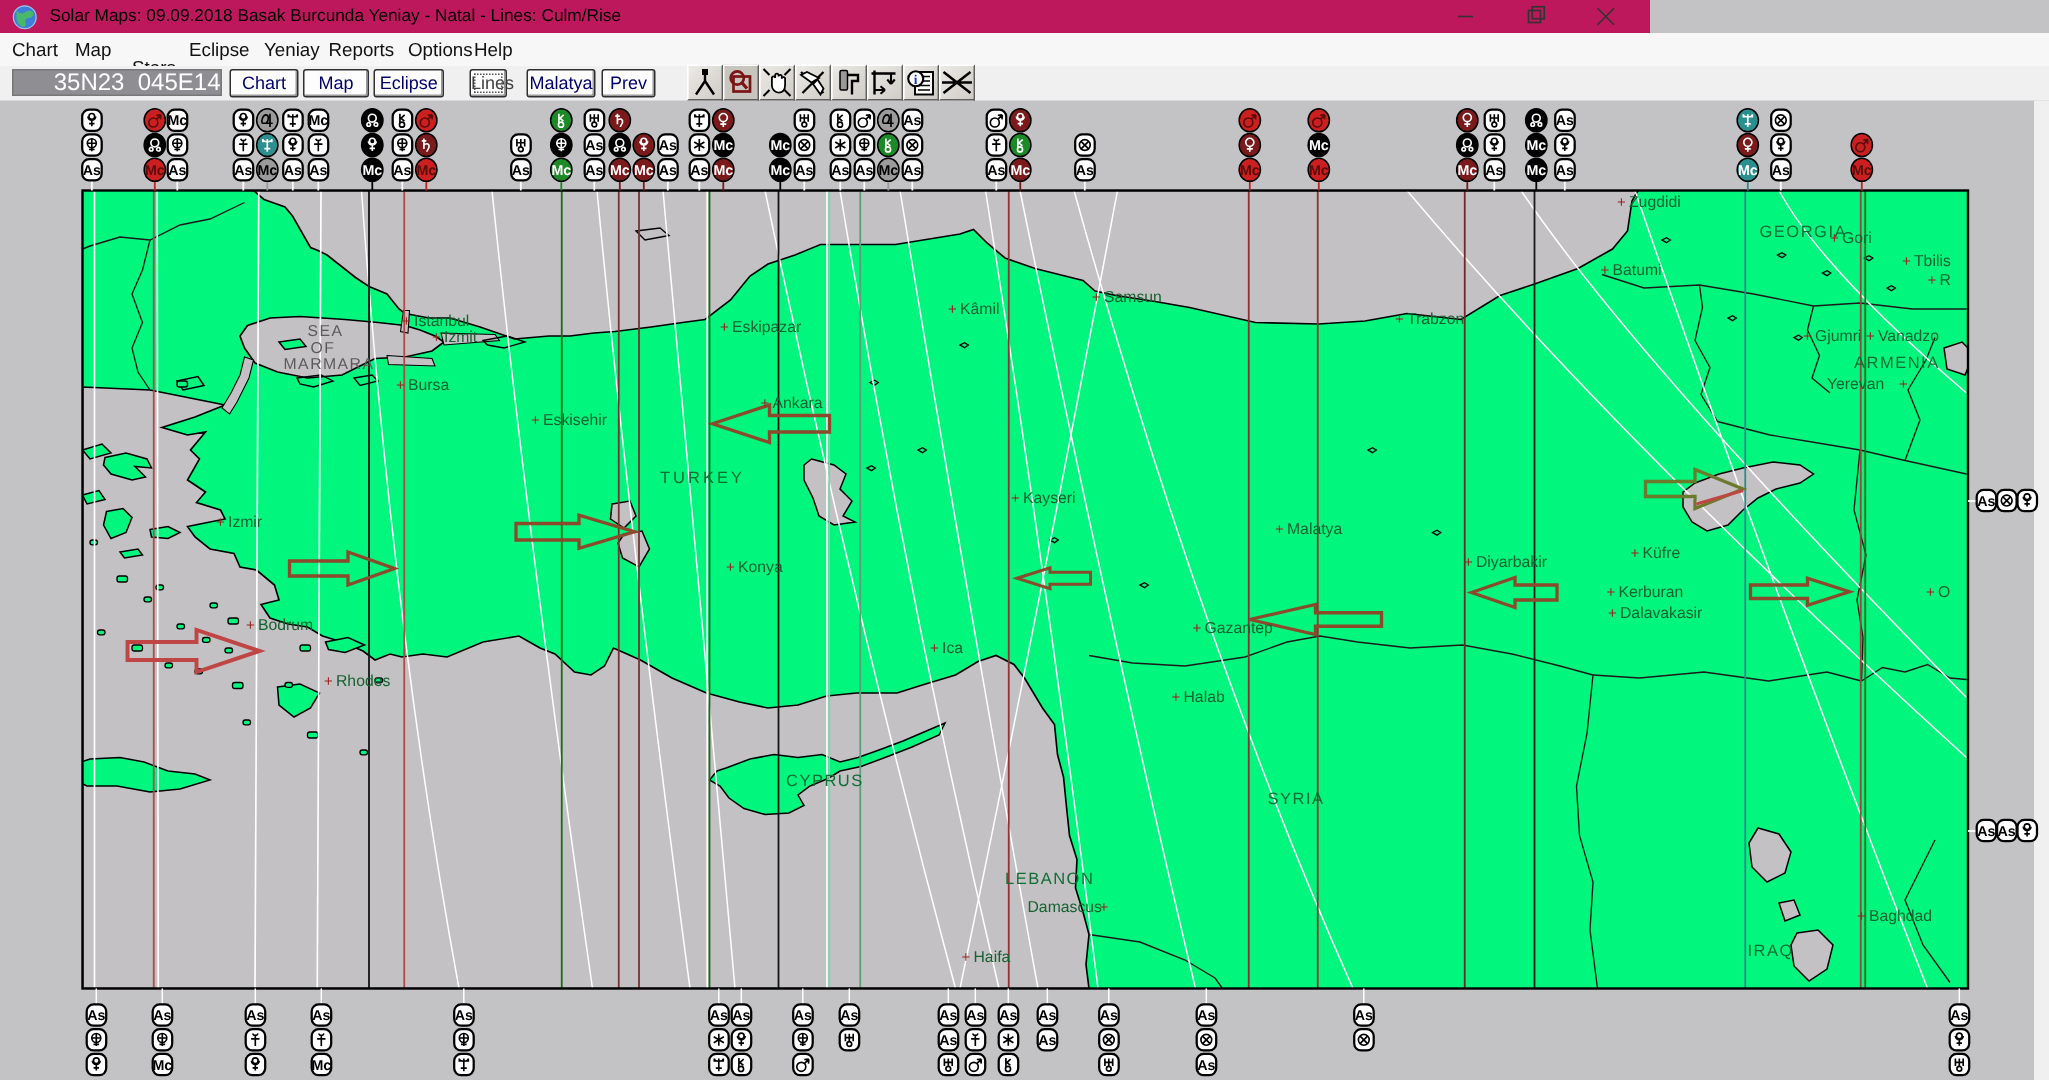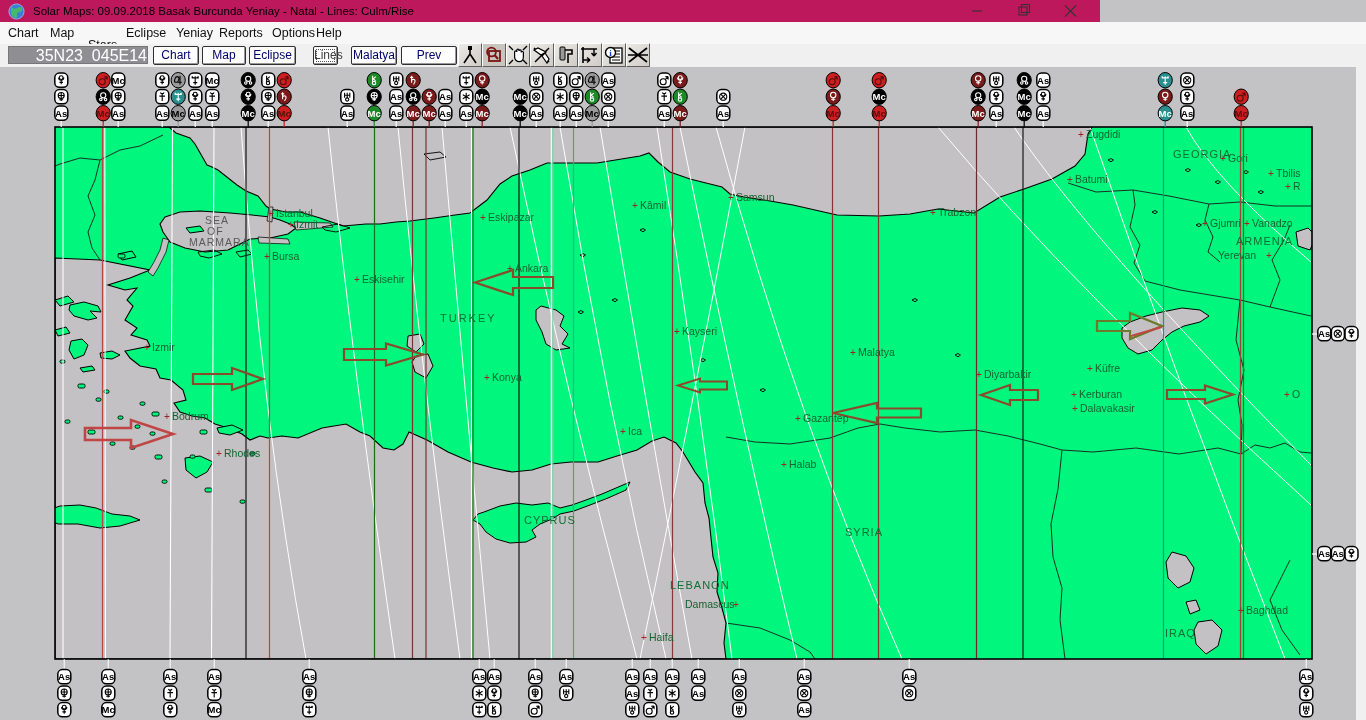--- a/index.html
+++ b/index.html
@@ -43,21 +43,21 @@
       <span style="position:absolute;left:272px;top:4px">Options</span>
       <span style="position:absolute;left:316px;top:4px">Help</span>
     </div>
 <div id="toolbar">
   <div id="coordbox">35N23&nbsp; 045E14</div>
   <div class="tbtn" style="left:153px;width:46px;">Chart</div>
       <div class="tbtn" style="left:202px;width:44px;">Map</div>
       <div class="tbtn" style="left:249px;width:47px;">Eclipse</div>
       <div class="tbtn" style="left:313px;width:25px;color:#404040;outline:1px dotted #555;outline-offset:-4px;">Lines</div>
       <div class="tbtn" style="left:351px;width:46px;">Malatya</div>
-      <div class="tbtn" style="left:401px;width:56px;">Prev</div>
+      <div class="tbtn" style="left:401px;width:36px;">Prev</div>
   <div id="icons">
         <div class="icb">
           <svg width="22" height="22" viewBox="0 0 22 22">
             <path d="M11,3 L11,10 M11,10 L5,19 M11,10 L17,19" stroke="#000" stroke-width="1.6" fill="none"></path>
             <rect x="9" y="2" width="4" height="4" fill="#000"></rect>
           </svg>
         </div>
         <div class="icb" style="background:#c8c4be">
           <svg width="22" height="22" viewBox="0 0 22 22">
             <rect x="6" y="7" width="11" height="10" fill="none" stroke="#7b1414" stroke-width="1.8"></rect>

